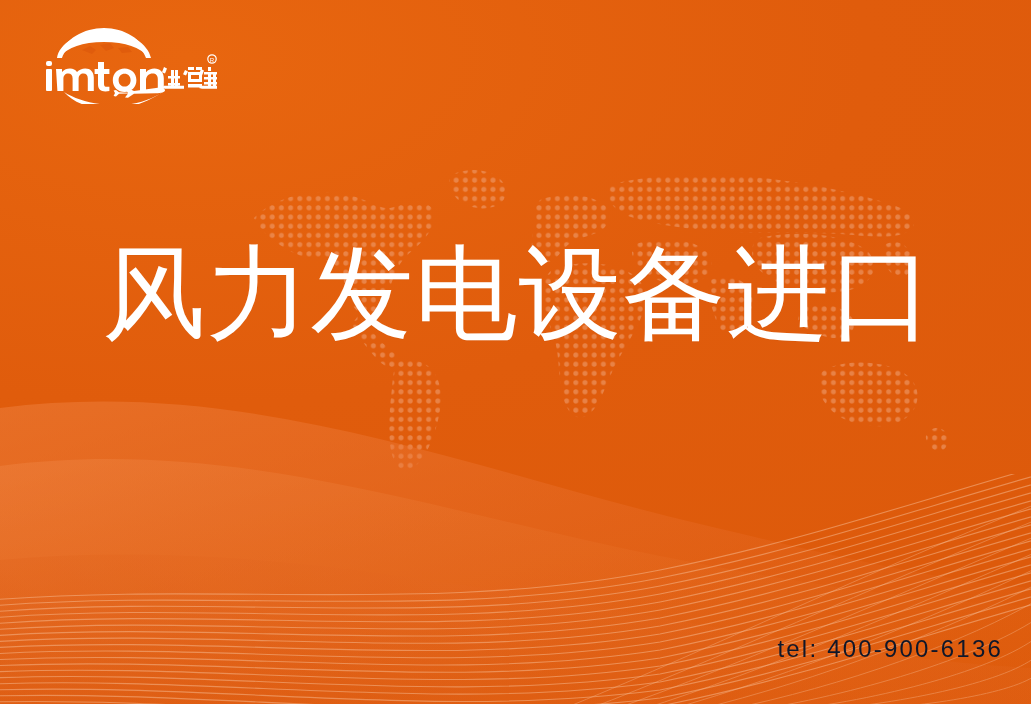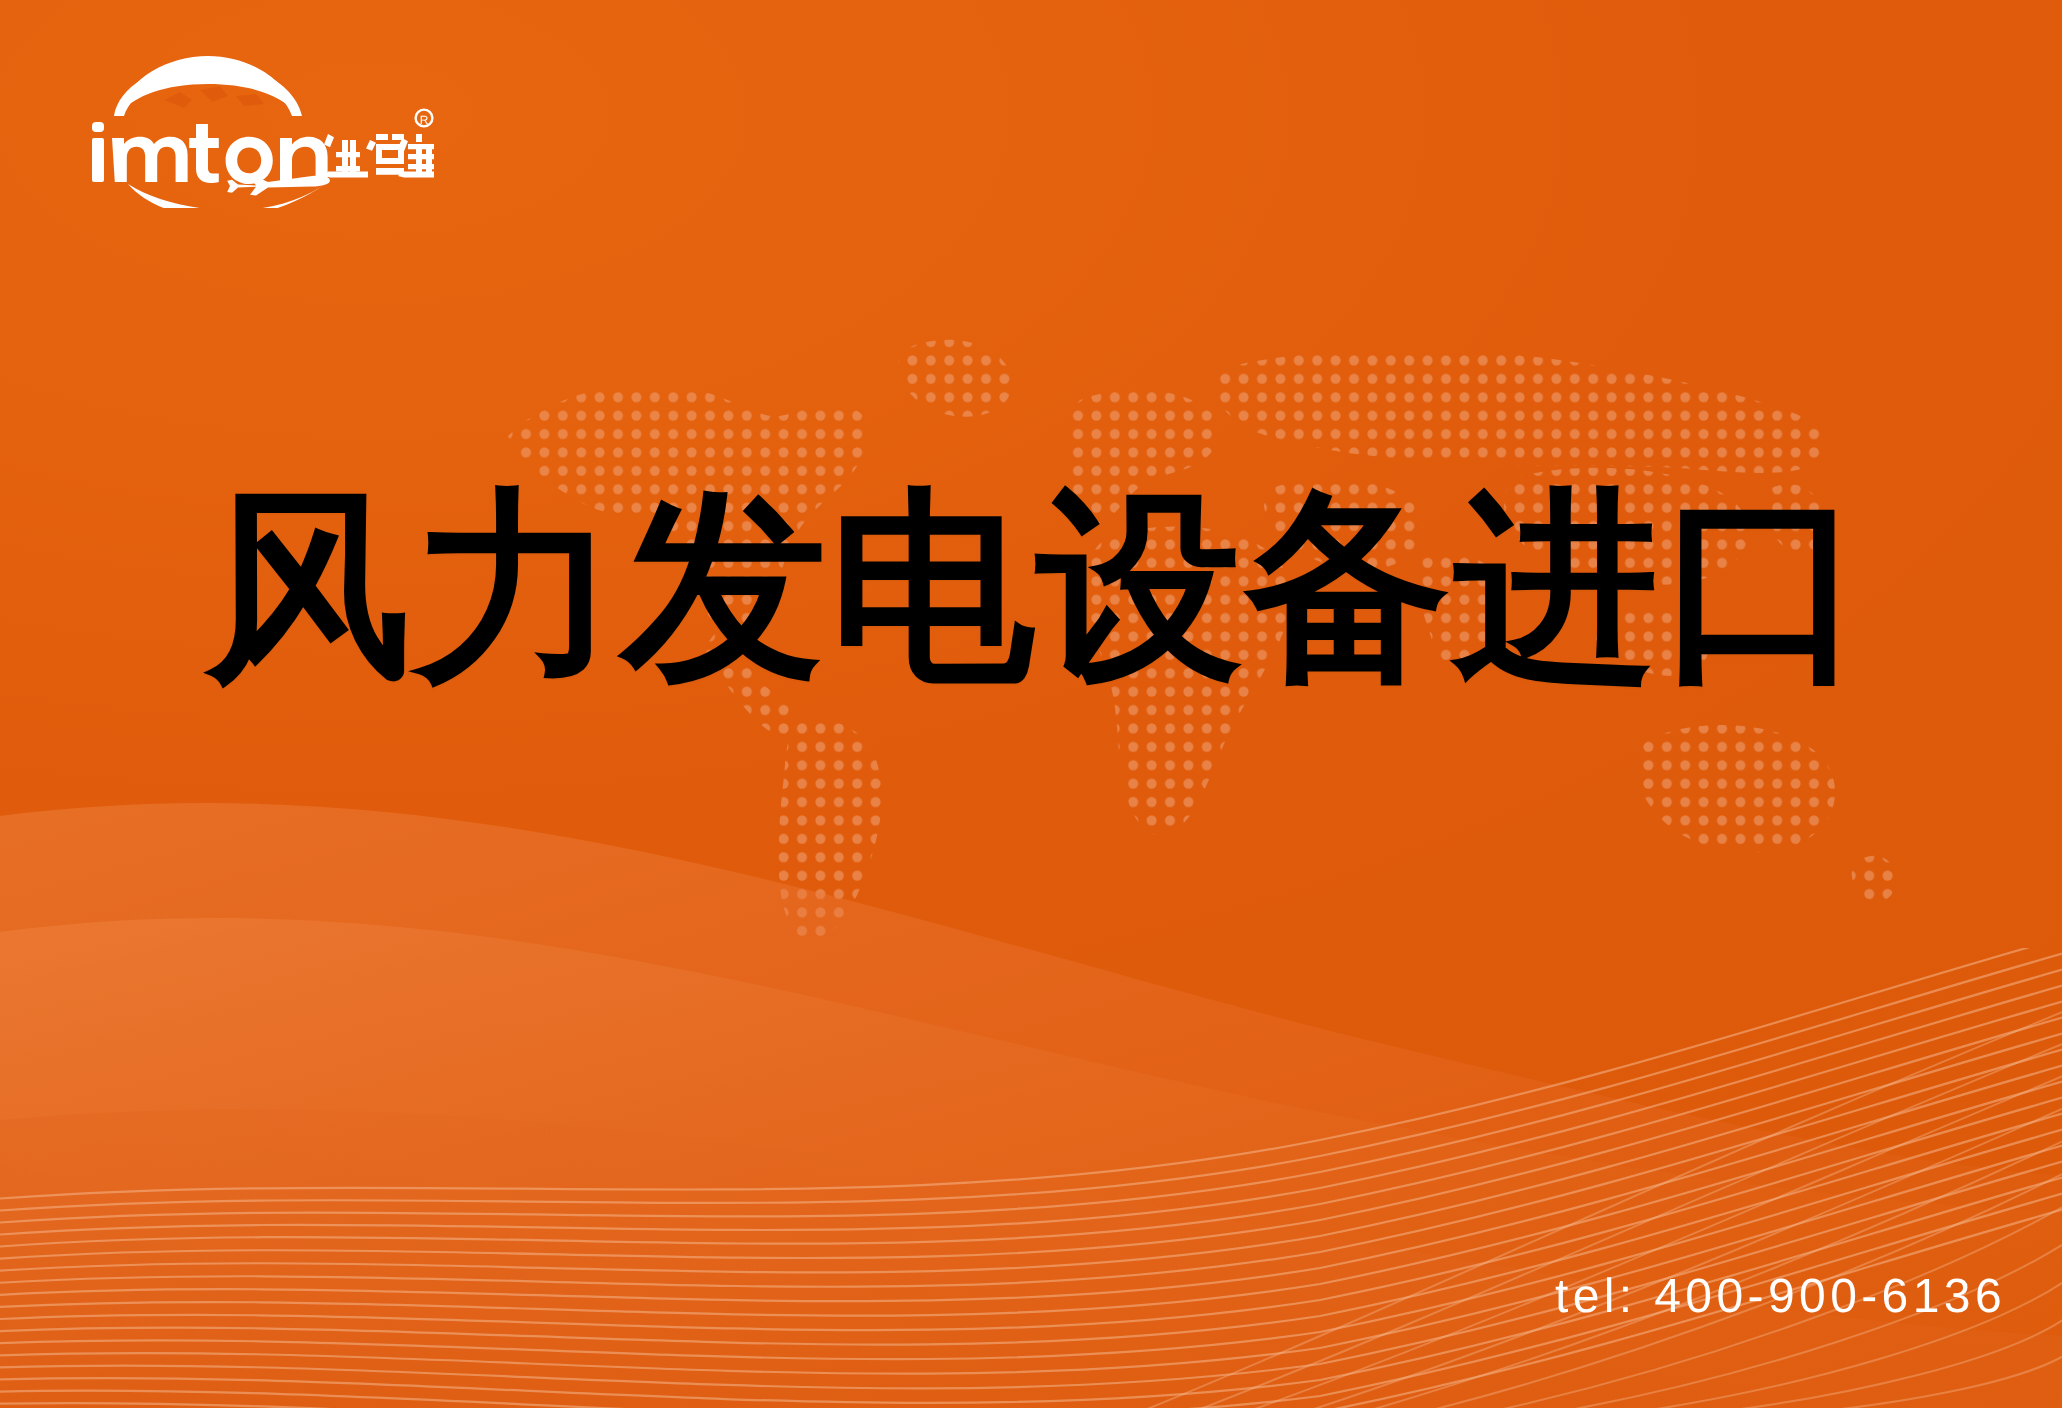--- a/index.html
+++ b/index.html
@@ -54,39 +54,39 @@
     width:175px; height:78px;
   }
   .logo svg{display:block;}
 
   
   .headline{
     position:absolute;
     left:0; right:0;
     top:232px;
     text-align:center;
-    color:#000000;
+    color:#ffffff;
     font-family:"Liberation Sans","DejaVu Sans",sans-serif;
-    font-weight:700;
+    font-weight:400;
     font-size:103px;
     line-height:124px;
     letter-spacing:1px;
     text-shadow:0 1px 0 rgba(0,0,0,.02);
     user-select:none;
   }
   .headline .ln{display:block;white-space:nowrap;}
   .headline .ln-1{margin-left:6px;}
   .headline .ln-2{margin-left:4px;}
 
   
   .phone{
     position:absolute;
     right:28px;
     top:635px;
-    color:#ffffff;
+    color:#0f172a;
     font-size:24px;
     letter-spacing:2.2px;
     font-weight:400;
     white-space:nowrap;
   }
 </style>
 </head>
 <body>
 
 <div class="banner">

